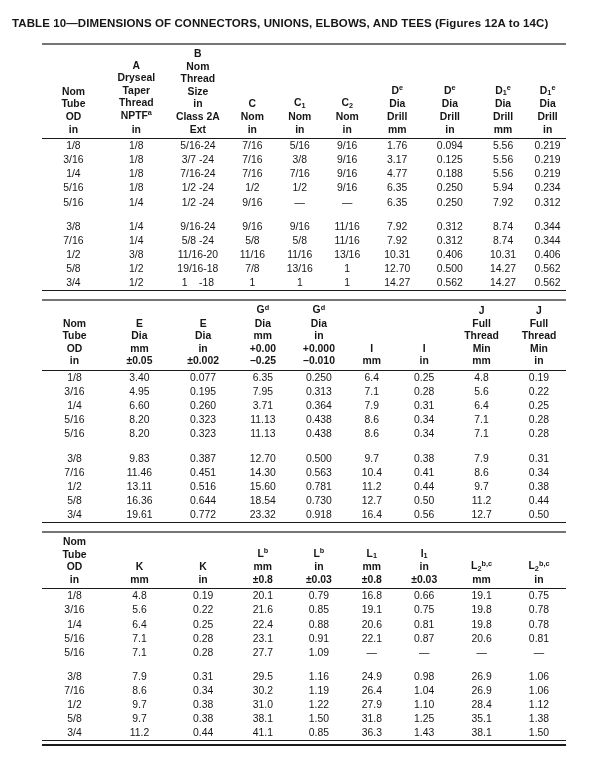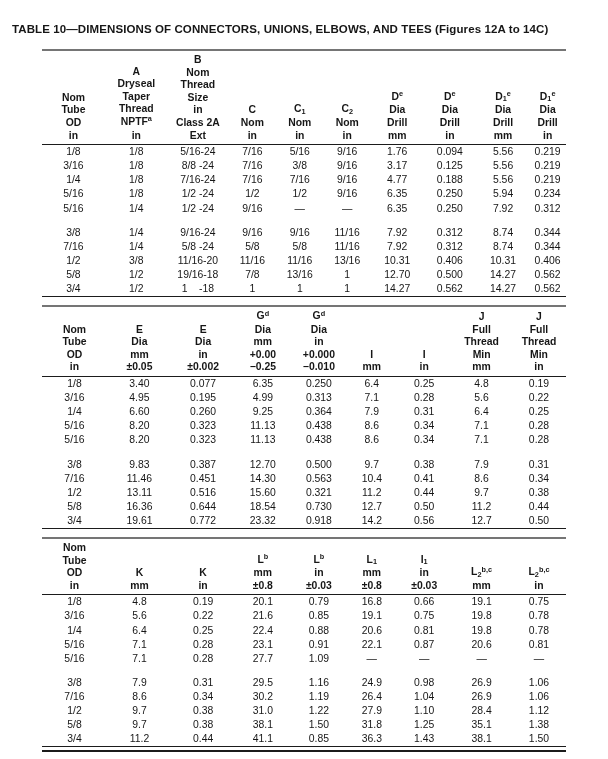--- a/index.html
+++ b/index.html
@@ -11,21 +11,21 @@
     width: 608px;
     height: 759px;
     overflow: hidden;
     font-family: "Liberation Sans", sans-serif;
     color: #161616;
   }
   .title {
     font-weight: bold;
     font-size: 11.5px;
     line-height: 14px;
-    margin: 22px 10px 13px 12px;
+    margin: 16px 10px 13px 12px;
     letter-spacing: 0.1px;
   }
   .tables { margin: 0 42px; }
   table.dim-table {
     width: 100%;
     border-collapse: collapse;
     table-layout: fixed;
     border-top: 2.5px solid #757575;
   }
   table.dim-table + table.dim-table { margin-top: 8px; }
@@ -97,21 +97,21 @@
             <td>5/16</td>
             <td>9/16</td>
             <td>1.76</td>
             <td>0.094</td>
             <td>5.56</td>
             <td>0.219</td>
           </tr>
           <tr>
             <td>3/16</td>
             <td>1/8</td>
-            <td>8/8 -24</td>
+            <td>3/7 -24</td>
             <td>7/16</td>
             <td>3/8</td>
             <td>9/16</td>
             <td>3.17</td>
             <td>0.125</td>
             <td>5.56</td>
             <td>0.219</td>
           </tr>
           <tr>
             <td>1/4</td>
@@ -249,32 +249,32 @@
             <td>0.250</td>
             <td>6.4</td>
             <td>0.25</td>
             <td>4.8</td>
             <td>0.19</td>
           </tr>
           <tr>
             <td>3/16</td>
             <td>4.95</td>
             <td>0.195</td>
-            <td>4.99</td>
+            <td>7.95</td>
             <td>0.313</td>
             <td>7.1</td>
             <td>0.28</td>
             <td>5.6</td>
             <td>0.22</td>
           </tr>
           <tr>
             <td>1/4</td>
             <td>6.60</td>
             <td>0.260</td>
-            <td>9.25</td>
+            <td>3.71</td>
             <td>0.364</td>
             <td>7.9</td>
             <td>0.31</td>
             <td>6.4</td>
             <td>0.25</td>
           </tr>
           <tr>
             <td>5/16</td>
             <td>8.20</td>
             <td>0.323</td>
@@ -319,21 +319,21 @@
             <td>10.4</td>
             <td>0.41</td>
             <td>8.6</td>
             <td>0.34</td>
           </tr>
           <tr>
             <td>1/2</td>
             <td>13.11</td>
             <td>0.516</td>
             <td>15.60</td>
-            <td>0.321</td>
+            <td>0.781</td>
             <td>11.2</td>
             <td>0.44</td>
             <td>9.7</td>
             <td>0.38</td>
           </tr>
           <tr>
             <td>5/8</td>
             <td>16.36</td>
             <td>0.644</td>
             <td>18.54</td>
@@ -342,21 +342,21 @@
             <td>0.50</td>
             <td>11.2</td>
             <td>0.44</td>
           </tr>
           <tr>
             <td>3/4</td>
             <td>19.61</td>
             <td>0.772</td>
             <td>23.32</td>
             <td>0.918</td>
-            <td>14.2</td>
+            <td>16.4</td>
             <td>0.56</td>
             <td>12.7</td>
             <td>0.50</td>
           </tr>
         </tbody>
       </table>
 
     <table class="dim-table">
       <colgroup>
         <col style="width:12.4%">

